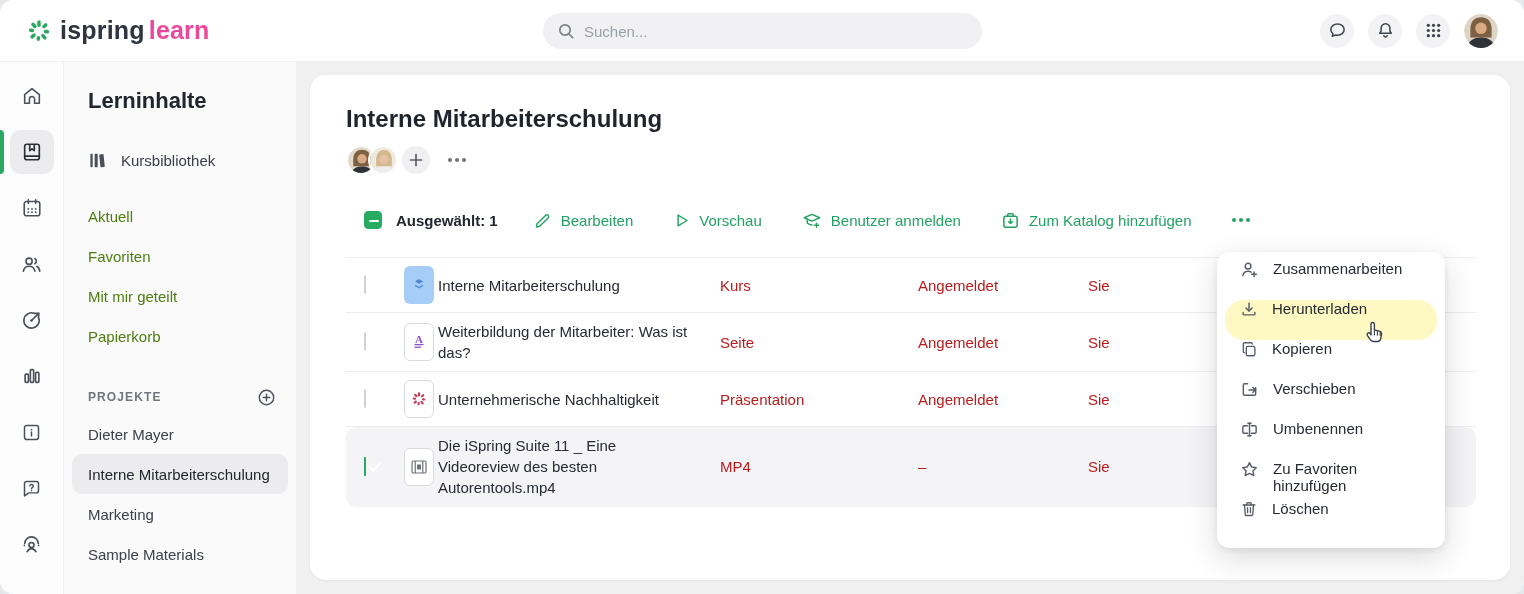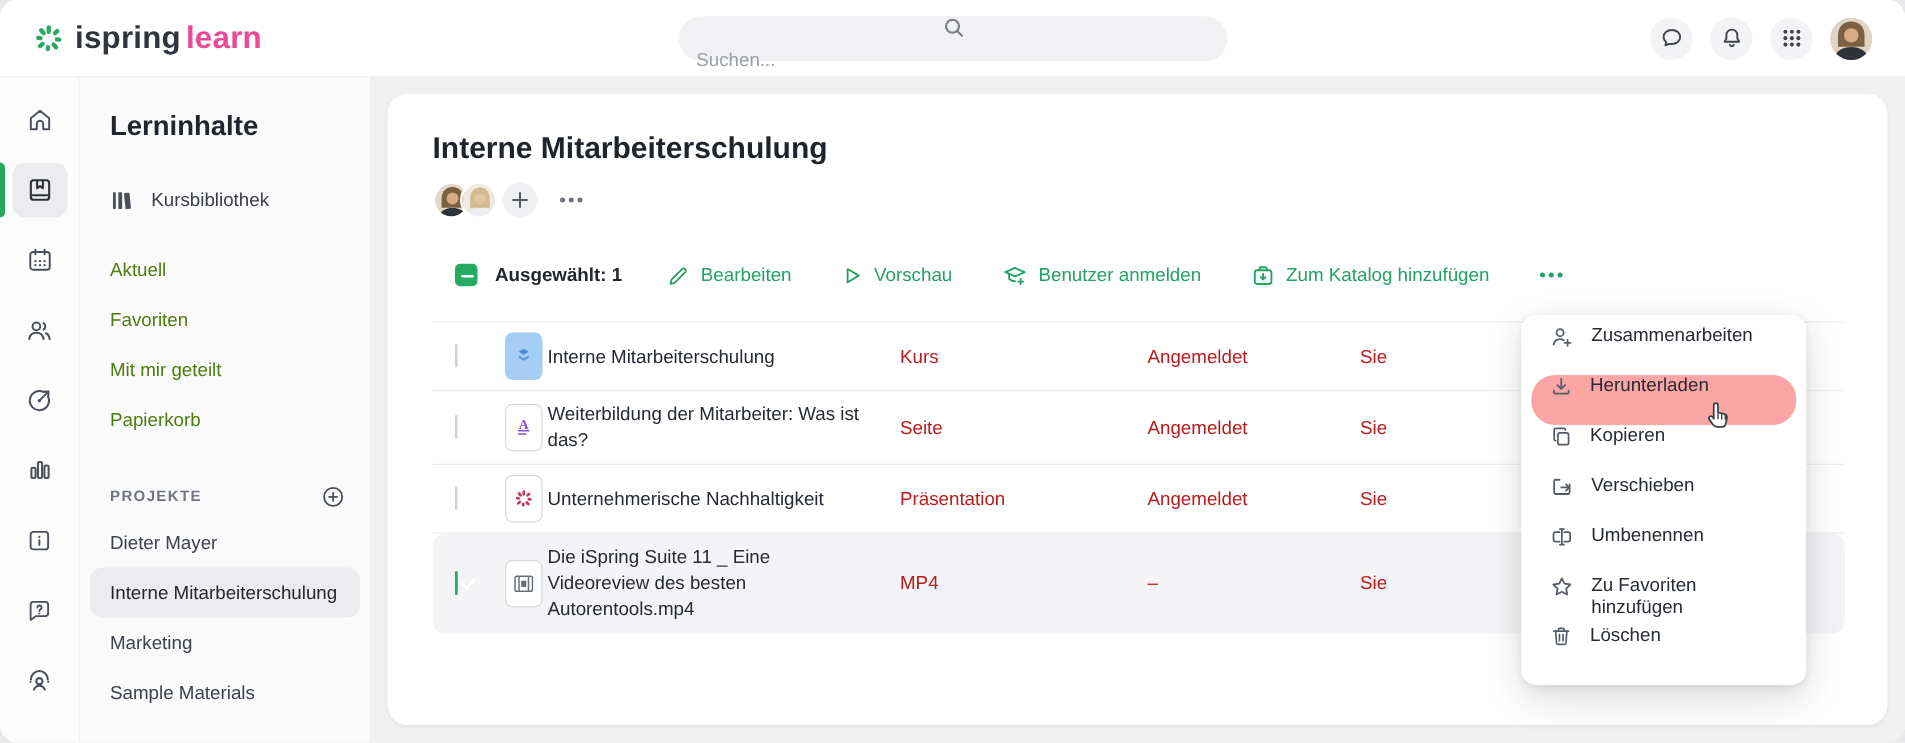--- a/index.html
+++ b/index.html
@@ -4,21 +4,21 @@
 <style>
   * { margin:0; padding:0; box-sizing:border-box; }
   html,body { background:#e7e8ea; font-family:"Liberation Sans", sans-serif; }
   .window { position:relative; width:1524px; height:594px; background:#fff; border-radius:14px; overflow:hidden; }
 
   
   .topbar { position:relative; height:62px; background:#fff; display:flex; align-items:center; padding:0 26px; border-bottom:1px solid #f0f0f2; }
   .logo { display:flex; align-items:center; gap:8px; }
   .logo-text { font-size:25px; font-weight:700; color:#2e3440; letter-spacing:.2px; }
   .logo-text .learn { color:#ec4899; font-weight:600; margin-left:4px; }
-  .search { position:absolute; left:543px; top:13px; width:439px; height:36px; background:#f1f1f3; border-radius:18px; display:flex; align-items:center; padding:0 14px; gap:9px;flex-direction:column; }
+  .search { position:absolute; left:543px; top:13px; width:439px; height:36px; background:#f1f1f3; border-radius:18px; display:flex; align-items:center; padding:0 14px; gap:9px; }
   .search input { border:none; outline:none; background:transparent; font-size:15px; color:#3c414b; width:100%; font-family:inherit; }
   .search input::placeholder { color:#9aa0a8; }
   .top-icons { margin-left:auto; display:flex; align-items:center; gap:14px; }
   .icon-circle { width:34px; height:34px; border-radius:50%; background:#f3f3f5; display:flex; align-items:center; justify-content:center; color:#41464f; cursor:pointer; }
   .avatar { width:34px; height:34px; border-radius:50%; overflow:hidden; display:block; }
 
   
   .body { display:flex; height:532px; }
 
   .rail { width:64px; background:#fcfcfd; border-right:1px solid #f0f0f2; display:flex; flex-direction:column; align-items:center; padding-top:12px; gap:12px; position:relative; }
@@ -76,21 +76,21 @@
   .file-ic { margin-left:12px; width:30px; height:38px; border-radius:6px; display:flex; align-items:center; justify-content:center; }
   .file-white { background:#fff; border:1.5px solid #d8dade; }
   .file-blue { background:#a6cdf6; }
   .t-title { font-size:15px; color:#262a33; line-height:21px; padding-right:20px; }
   .t-cell { font-size:15px; color:#b91c1c; }
   .trow { min-height:54px; }
 
   
   .menu { position:absolute; left:1217px; top:252px; width:228px; background:#fff; border-radius:12px; box-shadow:0 10px 30px rgba(30,34,40,.16), 0 2px 6px rgba(30,34,40,.08); padding:8px 0; z-index:20; }
   .menu-item { height:40px; margin:0 8px; padding:0 15px; display:flex; gap:14px; border-radius:8px; font-size:15px; color:#262a33; cursor:pointer; }
-  .menu-item.hovered { background:#fca5a5;border-radius:19px; }
+  .menu-item.hovered { background:#fef9c3;border-radius:19px; }
   .menu-item .mi { color:#575d68; display:flex; }
 
   .cursor { position:absolute; left:1363px; top:320px; z-index:30; pointer-events:none; }
 
   svg { display:block; }
 </style>
 </head>
 <body>
 
 <div class="window">

